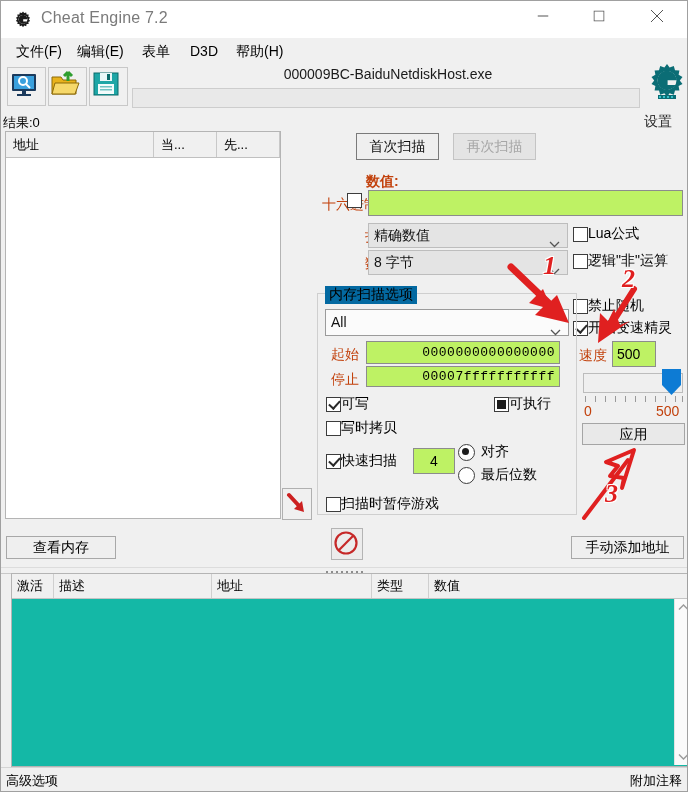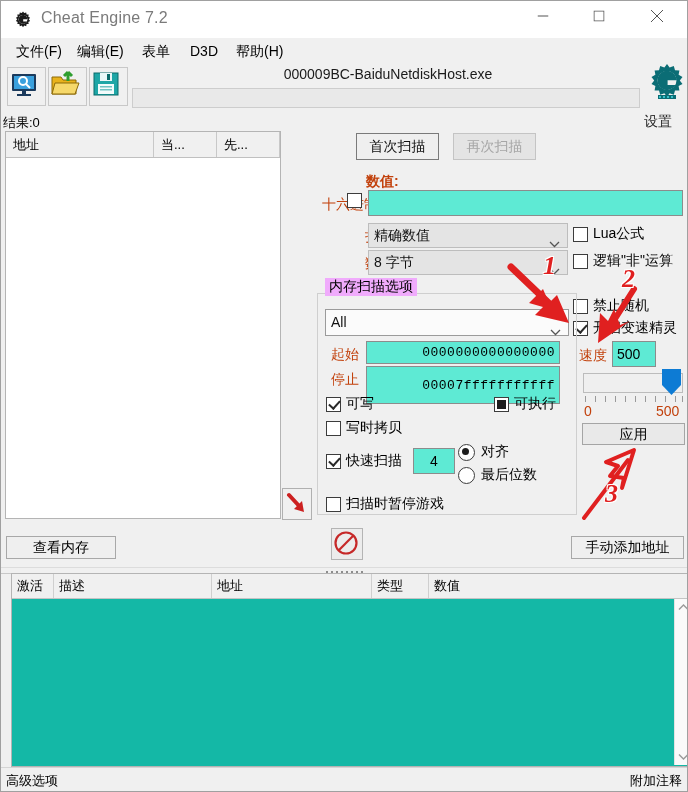--- a/index.html
+++ b/index.html
@@ -54,50 +54,50 @@
 
   
   .scanbtn{position:absolute;height:27px;border:1px solid #adadad;
      background:#e6e6e6;box-sizing:border-box;font-size:14px;text-align:center;
      line-height:25px;color:#101010;margin-left:34px;}
   .scanbtn.disabled{color:#a6a6a6;background:#e4e4e4;border-color:#c4c4c4;}
   .scanbtn.primary{background:#efefef;border:1px solid #7a7a7a;}
 
   
   .lbl{position:absolute;font-size:14px;color:#c2410c;white-space:nowrap;}
-  .txtfield{position:absolute;background:#5eead4;border:1px solid #8c8c8c;
+  .txtfield{position:absolute;background:#bef264;border:1px solid #8c8c8c;
      box-sizing:border-box;font-size:14px;line-height:22px;padding:0 4px;
      font-family:"Liberation Sans",sans-serif;}
   .txtfield.mono{font-family:"Liberation Mono","DejaVu Sans Mono",monospace;
      text-align:right;font-size:13px;letter-spacing:.5px;}
   .combo{position:absolute;height:25px;background:#e4e4e4;border:1px solid #bdbdbd;
      box-sizing:border-box;font-size:14px;line-height:23px;padding-left:5px;color:#111;}
   .combo .chev{position:absolute;right:7px;top:8px;}
   .combo.white{background:#fbfbfb;border:1px solid #9b9b9b;}
 
   
-  .cbwrap{position:absolute;display:flex;align-items:center;gap:5px;font-size:14px;
+  .cbwrap{position:absolute;display:flex;align-items:center;font-size:14px;
      white-space:nowrap;}
   .cbox{width:15px;height:15px;background:#fff;border:1px solid #3c3c3c;
      box-sizing:border-box;position:relative;flex:0 0 auto;}
   .cbox.checked::after{content:"";position:absolute;left:4px;top:0px;width:5px;height:9px;
      border:solid #2a2a2a;border-width:0 2px 2px 0;transform:rotate(42deg);}
   .cbox.indet::after{content:"";position:absolute;left:2px;top:2px;width:9px;height:9px;
      background:#1d1d1d;}
   .rwrap{position:absolute;display:flex;align-items:center;gap:6px;font-size:14px;
      white-space:nowrap;}
   .radio{width:15px;height:15px;border:1px solid #3c3c3c;border-radius:50%;
      background:#fff;position:relative;flex:0 0 auto;}
   .radio.on::after{content:"";position:absolute;left:3px;top:3px;width:7px;height:7px;
      border-radius:50%;background:#1d1d1d;}
 
   
   .groupbox{position:absolute;left:316px;top:292px;width:260px;height:222px;
      border:1px solid #cfcfcf;box-sizing:border-box;}
-  .groupbox-title{position:absolute;left:324px;top:277px;background:#f0abfc;
+  .groupbox-title{position:absolute;left:324px;top:285px;background:#0369a1;
      padding:0 4px;font-size:14px;}
 
   
   .slider-track{position:absolute;left:582px;top:372px;width:100px;height:20px;
      background:#efefef;border:1px solid #bcbcbc;box-sizing:border-box;}
   .slider-thumb{position:absolute;left:661px;top:368px;width:19px;height:26px;
      background:#0d7bd4;clip-path:polygon(0 0,100% 0,100% 62%,50% 100%,0 62%);}
   .ticks{position:absolute;left:584px;top:395px;width:98px;height:7px;}
   .ticks i{position:absolute;top:0;width:1px;height:6px;background:#9a9a9a;display:block;}
   .applybtn{position:absolute;left:581px;top:422px;width:103px;height:22px;
@@ -319,21 +319,21 @@
       <svg width="11" height="7" viewBox="0 0 11 7">
           <path d="M1 1 L5.5 5.5 L10 1" stroke="#555" stroke-width="1.3" fill="none"></path>
         </svg>
     </span>
   </div>
 
   <div class="lbl" style="left:330px;top:345px;">起始</div>
   <input class="txtfield mono" style="left: 365px; top: 340px; width: 194px; height: 23px;" value="0000000000000000">
 
   <div class="lbl" style="left:330px;top:370px;">停止</div>
-  <input class="txtfield mono" style="left: 365px; top: 365px; width: 194px; height: 38px;" value="00007fffffffffff">
+  <input class="txtfield mono" style="left: 365px; top: 365px; width: 194px; height: 21px;" value="00007fffffffffff">
 
   <div class="cbwrap" style="left:325px;top:394px;">
     <span class="cbox checked"></span>
     <span>可写</span>
   </div>
   <div class="cbwrap" style="left:493px;top:394px;">
     <span class="cbox indet"></span>
     <span>可执行</span>
   </div>
   <div class="cbwrap" style="left:325px;top:418px;">

